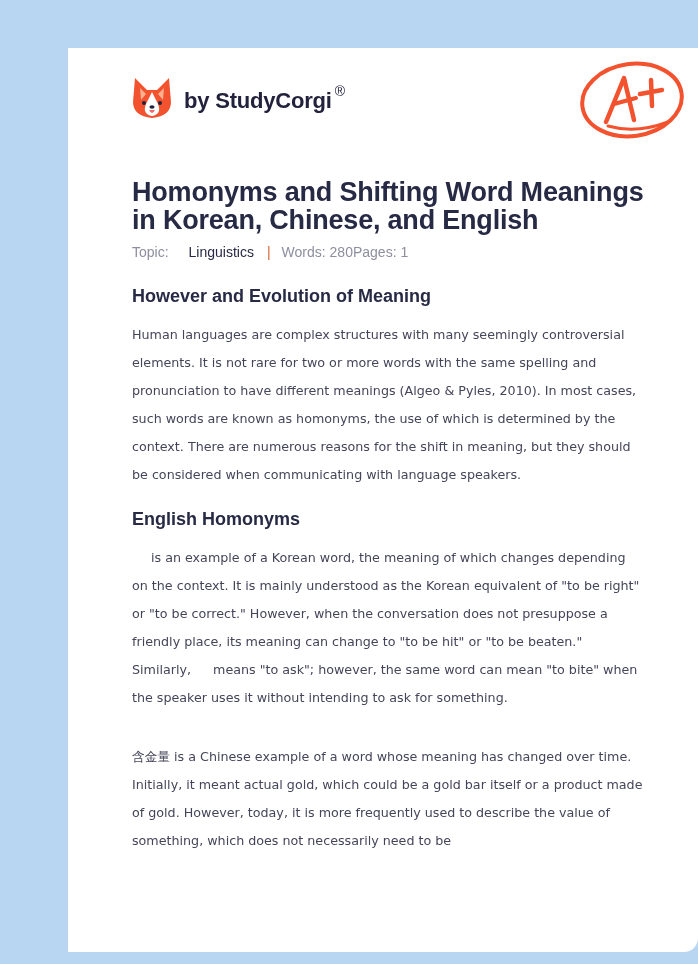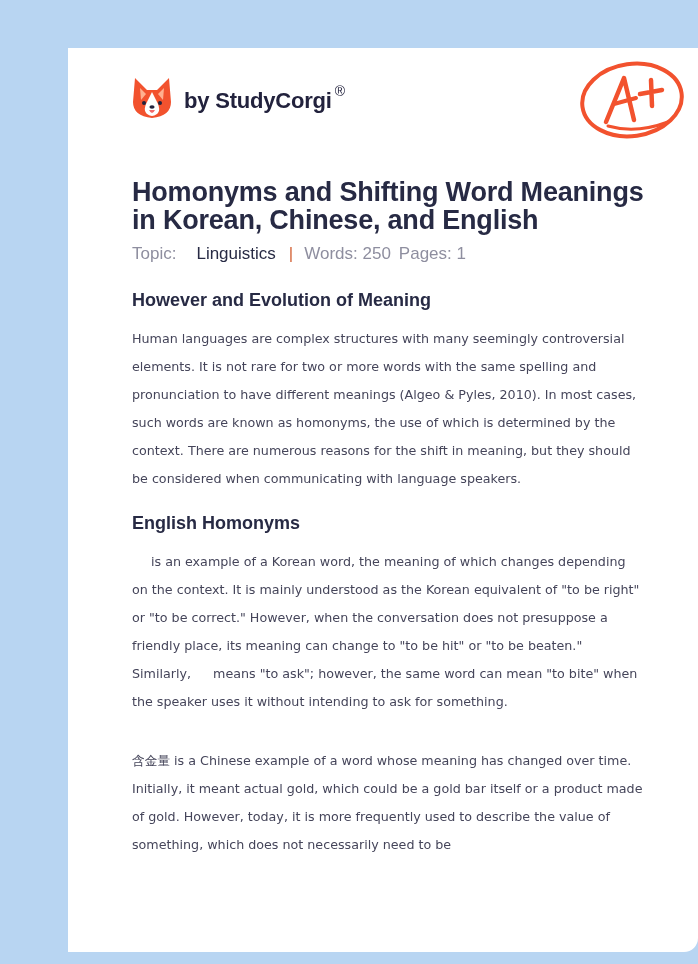--- a/index.html
+++ b/index.html
@@ -24,25 +24,25 @@
     letter-spacing: -0.2px; position: relative; top: 3px;
   }
   .reg { font-size: 14px; font-weight: 400; position: relative; top: -12px; margin-left: 3px; color: #22223d; }
   .grade { position: absolute; right: -26px; top: -18px; }
   .content { position: absolute; left: 64px; top: 130px; width: 512px; }
   h1 {
     margin: 0; font-size: 27px; line-height: 28px; font-weight: 700; color: #272a44;
     letter-spacing: -0.2px;
   }
   .meta {
-    margin-top: 10px; font-size: 17px; color: #8e8e9f; display: flex; align-items: center;
+    margin-top: 10px; font-size: 14px; color: #8e8e9f; display: flex; align-items: center;
   }
   .meta .topic-val { color: #272a44; margin-left: 20px; }
   .meta .sep { color: #d4663a; margin: 0 11px 0 13px; }
-  .meta .pages { margin-left: 8px; }
+  .meta .pages { }
   h2 {
     margin: 0; font-size: 18px; font-weight: 700; color: #272a44; line-height: 24px;
   }
   p {
     margin: 0; font-size: 13.6px; line-height: 28px; color: #45455a;
     font-family: "DejaVu Sans", sans-serif; font-size: 12.7px;
   }
   .indent { display: inline-block; width: 19px; }
   .gap { display: inline-block; width: 22px; }
 </style>
@@ -76,21 +76,21 @@
       </svg>
     </span>
   </div>
 
   <div class="content">
     <h1>Homonyms and Shifting Word Meanings in Korean, Chinese, and English</h1>
     <div class="meta">
       <span>Topic:</span>
       <span class="topic-val">Linguistics</span>
       <span class="sep">|</span>
-      <span>Words: 250</span>
+      <span>Words: 280</span>
       <span class="pages">Pages: 1</span>
     </div>
 
     <div style="height:24px"></div>
     <h2>However and Evolution of Meaning</h2>
     <div style="height:13px"></div>
     <p>Human languages are complex structures with many seemingly controversial elements. It is not rare for two or more words with the same spelling and pronunciation to have different meanings (Algeo &amp; Pyles, 2010). In most cases, such words are known as homonyms, the use of which is determined by the context. There are numerous reasons for the shift in meaning, but they should be considered when communicating with language speakers.</p>
 
     <div style="height:18px"></div>
     <h2>English Homonyms</h2>

